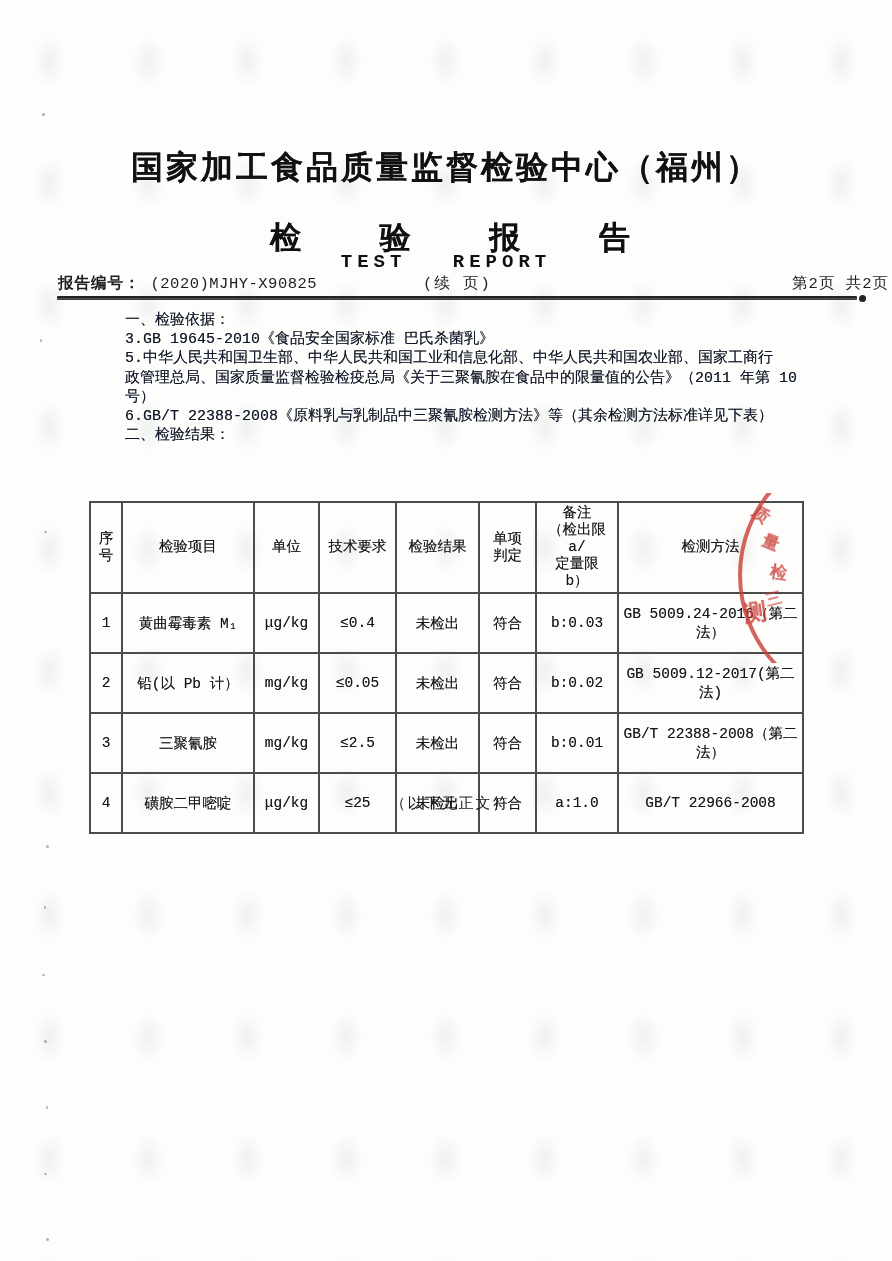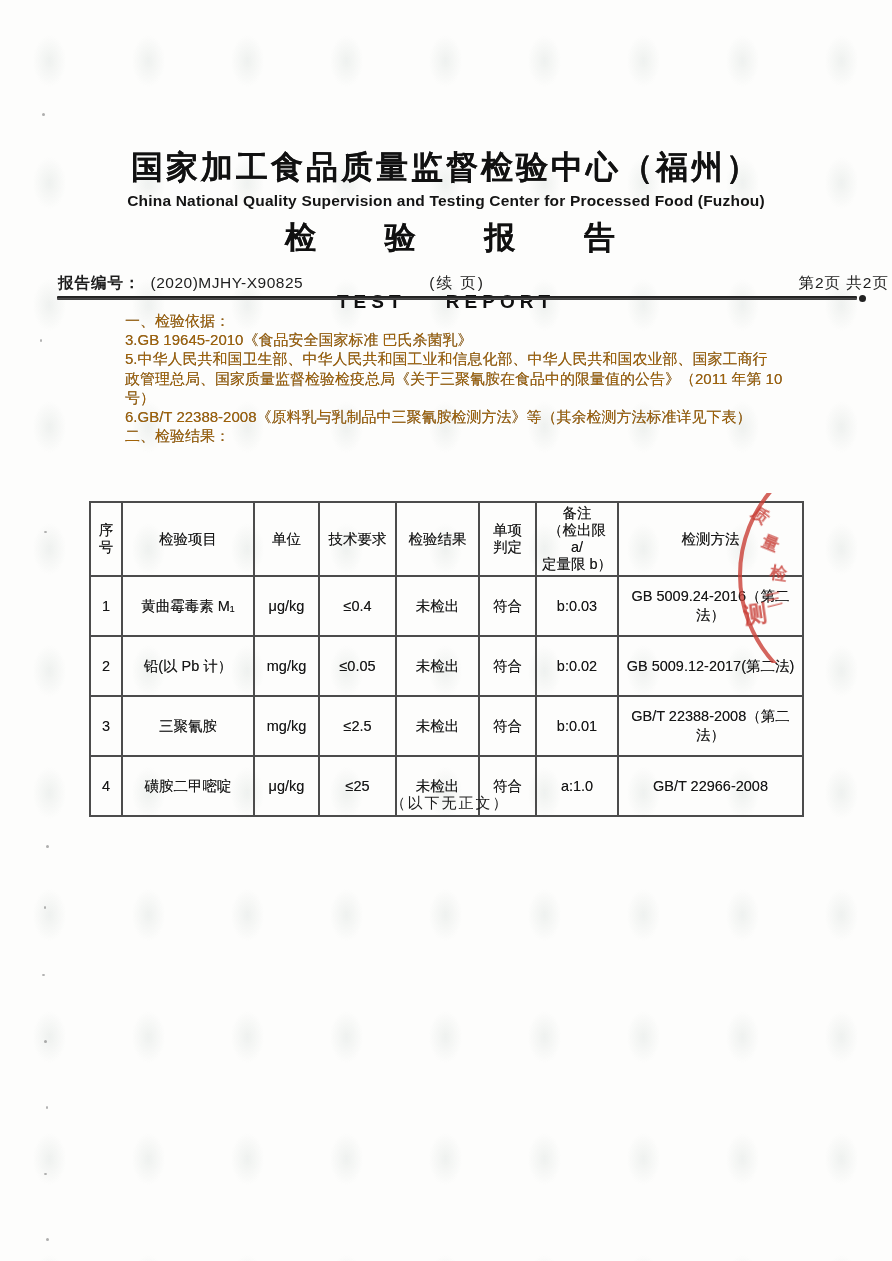--- a/index.html
+++ b/index.html
@@ -2,21 +2,21 @@
 <html><head>
 <meta charset="utf-8">
 <style>
   html,body{margin:0;padding:0;background:#e8e8e8;}
   .page{
     position:relative;
     width:892px;height:1261px;
     margin:0 auto;
     background:#fdfdfc;
     overflow:hidden;
-    font-family:Liberation Sans, sans-serif;
+    font-family:Liberation Mono, monospace;
     color:#1d1d1d;
   }
   
   .noise-layer{
     position:absolute;inset:0;
     background-image:radial-gradient(ellipse 26px 40px at 50% 50%, rgba(176,190,184,0.18), rgba(176,190,184,0) 65%);
     background-size:99px 122px;
     pointer-events:none;
   }
   .speck{position:absolute;background:#6d6d6d;border-radius:50%;opacity:.55;}
@@ -35,21 +35,21 @@
   }
   .report-title-cn{
     position:absolute;top:217px;left:4px;width:100%;
     text-align:center;font-size:31px;font-weight:bold;color:#101010;
     letter-spacing:30px;text-indent:30px;
     text-shadow:0 0 .6px rgba(0,0,0,.7);
   }
   .report-title-en{
     position:absolute;top:251px;left:0;width:100%;
     text-align:center;font-size:19px;font-weight:bold;color:#101010;
-    letter-spacing:5px;word-spacing:30px;margin-top:40px;
+    letter-spacing:5px;word-spacing:30px;
   }
 
   
   .meta-row{position:absolute;top:273px;left:0;width:100%;height:22px;font-size:15.5px;padding-left:20px;}
   .meta-left{position:absolute;left:58px;top:0;}
   .meta-left .lbl{font-weight:bold;letter-spacing:1px;}
   .meta-left .val{margin-left:10px;letter-spacing:.5px;}
   .meta-center{position:absolute;left:50%;transform:translateX(-48%);top:0;letter-spacing:2px;}
   .meta-right{position:absolute;right:23px;top:0;letter-spacing:1px;}
 
@@ -59,21 +59,21 @@
     border-radius:1px;
   }
   .rule:after{
     content:"";position:absolute;right:-9px;top:-1px;width:7px;height:7px;
     background:#222;border-radius:50%;
   }
 
   
   .basis{
     position:absolute;top:311px;left:125px;width:700px;
-    font-size:15px;line-height:19.2px;color:#a16207;
+    font-size:15px;line-height:19.2px;color:#0f172a;
     text-shadow:0 0 .4px rgba(0,0,0,.55);
   }
   .basis div{white-space:nowrap;}
 
   
   table.results{
     position:absolute;top:501px;left:89px;
     width:713px;border-collapse:collapse;table-layout:fixed;
     font-size:14.5px;color:#161616;
     text-shadow:0 0 .4px rgba(0,0,0,.5);
@@ -124,21 +124,20 @@
   <div class="speck" style="left:44px;top:531px;width:3px;height:2px;"></div>
   <div class="speck" style="left:46px;top:845px;width:3px;height:3px;"></div>
   <div class="speck" style="left:44px;top:906px;width:2px;height:3px;"></div>
   <div class="speck" style="left:42px;top:974px;width:3px;height:2px;"></div>
   <div class="speck" style="left:44px;top:1040px;width:3px;height:3px;"></div>
   <div class="speck" style="left:46px;top:1106px;width:2px;height:3px;"></div>
   <div class="speck" style="left:44px;top:1173px;width:3px;height:2px;"></div>
   <div class="speck" style="left:46px;top:1238px;width:3px;height:3px;"></div>
 
   <div class="org-cn">国家加工食品质量监督检验中心（福州）</div>
-  <div class="org-en">China National Quality Supervision and Testing Center for Processed Food (Fuzhou)</div>
   <div class="report-title-cn">检 验 报 告</div>
   <div class="report-title-en">TEST REPORT</div>
 
   <div class="meta-row">
     <span class="meta-left">
       <span class="lbl">报告编号：</span><span class="val">(2020)MJHY-X90825</span>
     </span>
     <span class="meta-center">(续 页)</span>
     <span class="meta-right">第2页  共2页</span>
   </div>

